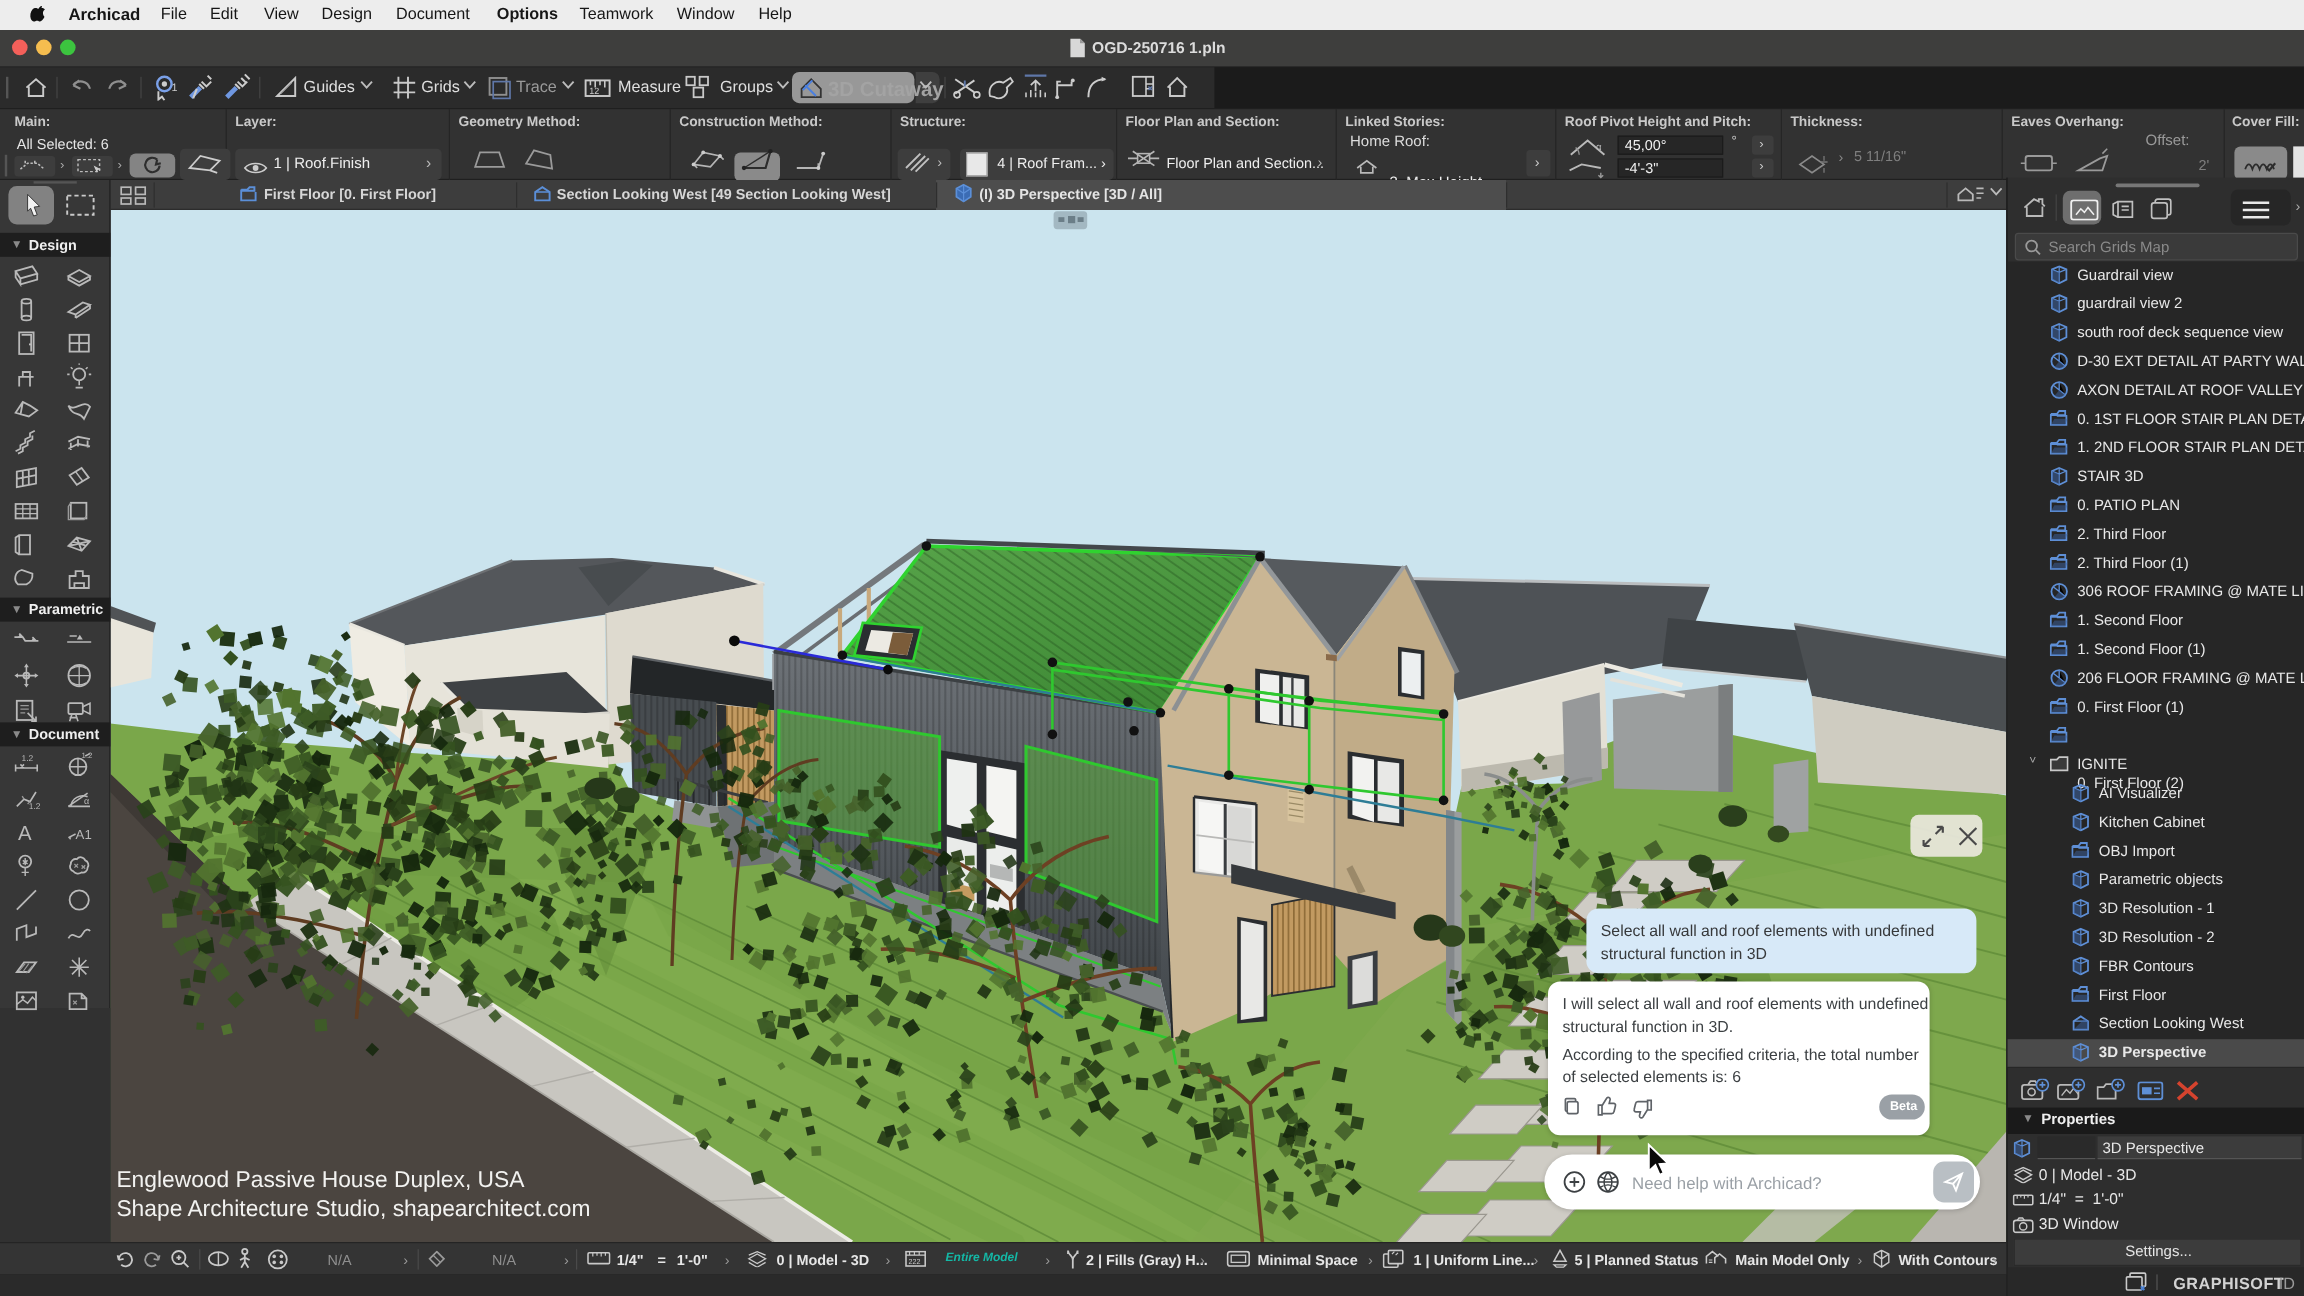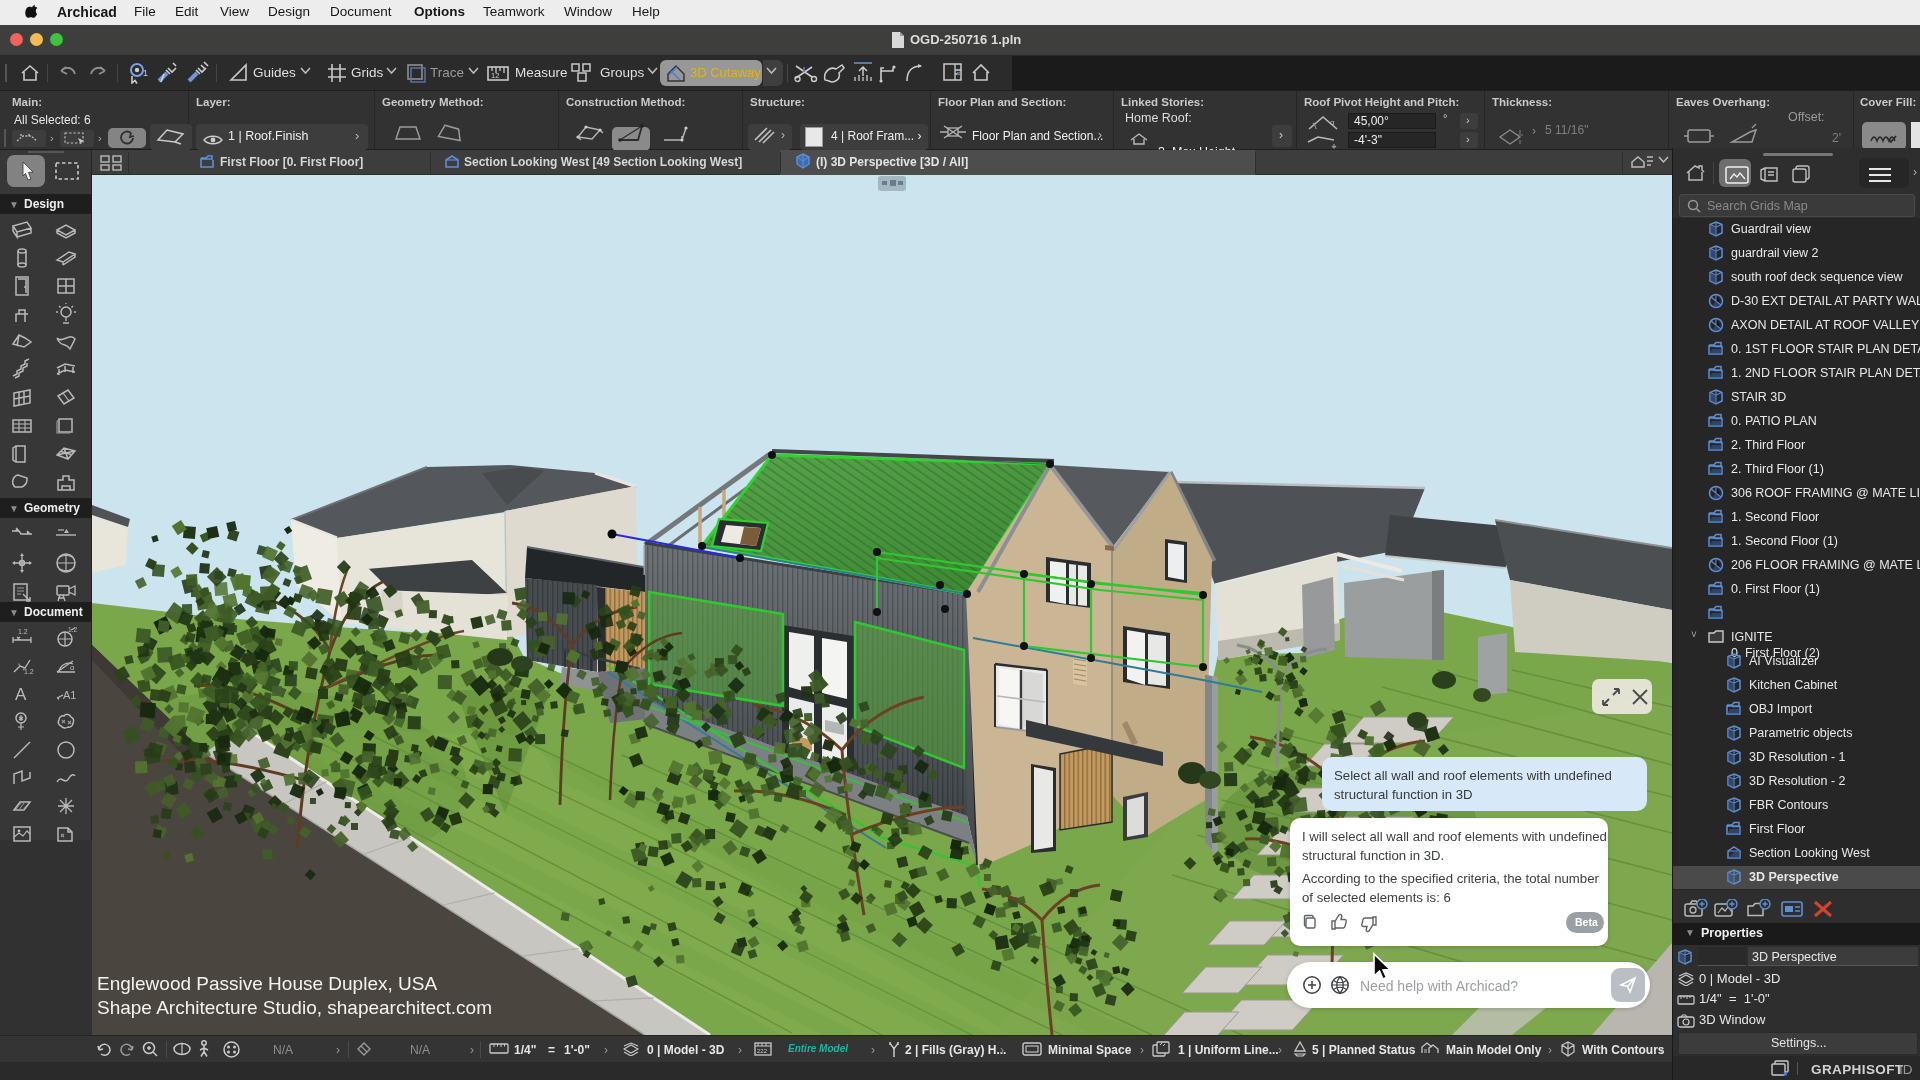--- a/index.html
+++ b/index.html
@@ -96,21 +96,21 @@
     <span class="ab" style="left:600px;top:9px;font-size:13.5px;color:#dfdfdf;">Groups</span>
     <svg class="ab" style="left:647px;top:11px" width="11" height="8" viewBox="0 0 11 8">
       <path d="M1 1 l4.5 5 L10 1" stroke="#bbb" fill="none" stroke-width="1.6"></path>
     </svg>
     <div class="ab" style="left:660px;top:4px;width:102px;height:26px;background:#989898;border-radius:6px;"></div>
     <div class="ab" style="left:763px;top:4px;width:20px;height:26px;background:#3f3f3f;border-radius:0 6px 6px 0;"></div>
     <svg class="ab" style="left:665px;top:6px" width="22" height="22" viewBox="0 0 22 22">
       <path d="M3 12 l8 -8 8 8 v7 h-16z" stroke="#333" fill="none" stroke-width="1.5"></path>
       <path d="M6 9 l9 9 M12 5 l-8 8" stroke="#4a7fe0" fill="none" stroke-width="1.6"></path>
     </svg>
-    <span class="ab" style="left:690px;top:9px;font-size:13px;font-weight:400;color:#eab308;">3D Cutaway</span>
+    <span class="ab" style="left:690px;top:9px;font-size:17px;font-weight:700;color:#a3a3a3;">3D Cutaway</span>
     <svg class="ab" style="left:766px;top:11px" width="11" height="8" viewBox="0 0 11 8">
       <path d="M1 1 l4.5 5 L10 1" stroke="#bbb" fill="none" stroke-width="1.6"></path>
     </svg>
     <div class="ab" style="left:787px;top:8px;width:1px;height:18px;background:#454545;"></div>
     <svg class="ab" style="left:794px;top:7px" width="24" height="20" viewBox="0 0 24 20">
       <path d="M2 3 l16 11 M2 15 l16 -11" stroke="#ccc" stroke-width="1.6" fill="none"></path>
       <circle cx="3.5" cy="16" r="2.5" stroke="#ccc" fill="none" stroke-width="1.4"></circle>
       <circle cx="20" cy="16" r="2.5" stroke="#ccc" fill="none" stroke-width="1.4"></circle>
       <path d="M10 9 v-5" stroke="#5f77a8" stroke-width="1.6"></path>
     </svg>
@@ -1875,21 +1875,21 @@
       <path d="M3 13 L10 6 L21 9 L14 17 Z M7 9.5 l10 3 M10 6 l4 11 M3 13 l18 -4" stroke="#b9b9b9" fill="none" stroke-width="1.5"></path>
     </svg>
     <svg class="ab" style="left:10px;top:320px" width="24" height="24" viewBox="0 0 24 24">
       <path d="M5 17 a7 7 0 0 1 3 -12 l9 3 a9 9 0 0 1 -5 9 z" stroke="#b9b9b9" fill="none" stroke-width="1.5"></path>
     </svg>
     <svg class="ab" style="left:54px;top:320px" width="24" height="24" viewBox="0 0 24 24">
       <path d="M4 10 h5 v-4 h6 v4 h5 v10 h-16 z M8 20 v-4 h8 v4" stroke="#b9b9b9" fill="none" stroke-width="1.5"></path>
     </svg>
     <div class="ab" style="left:0;top:348px;width:92px;height:20px;background:#1e1e1e;">
       <span class="ab" style="left:9px;top:5px;font-size:10px;color:#8a8a8a;">▼</span>
-      <span class="ab" style="left:24px;top:3px;font-size:12px;font-weight:700;color:#efefef;">Geometry</span>
+      <span class="ab" style="left:24px;top:3px;font-size:12px;font-weight:700;color:#efefef;">Parametric</span>
     </div>
     <svg class="ab" style="left:10px;top:372px" width="24" height="24" viewBox="0 0 24 24">
       <path d="M2 9 h7 l2 3 h11 M6 6 l3 3 M17 9 l3 3" stroke="#b9b9b9" fill="none" stroke-width="1.4"></path>
       <path d="M5 9 l2 -3 2 3 z M16 12 l2 -3 2 3 z" fill="#b9b9b9"></path>
     </svg>
     <svg class="ab" style="left:54px;top:372px" width="24" height="24" viewBox="0 0 24 24">
       <path d="M2 13 h20" stroke="#b9b9b9" stroke-width="1.4"></path>
       <path d="M10 11 l2.5 -4 2.5 4 z" fill="#b9b9b9"></path>
       <path d="M4 8 h6" stroke="#b9b9b9" stroke-width="1.2"></path>
     </svg>

